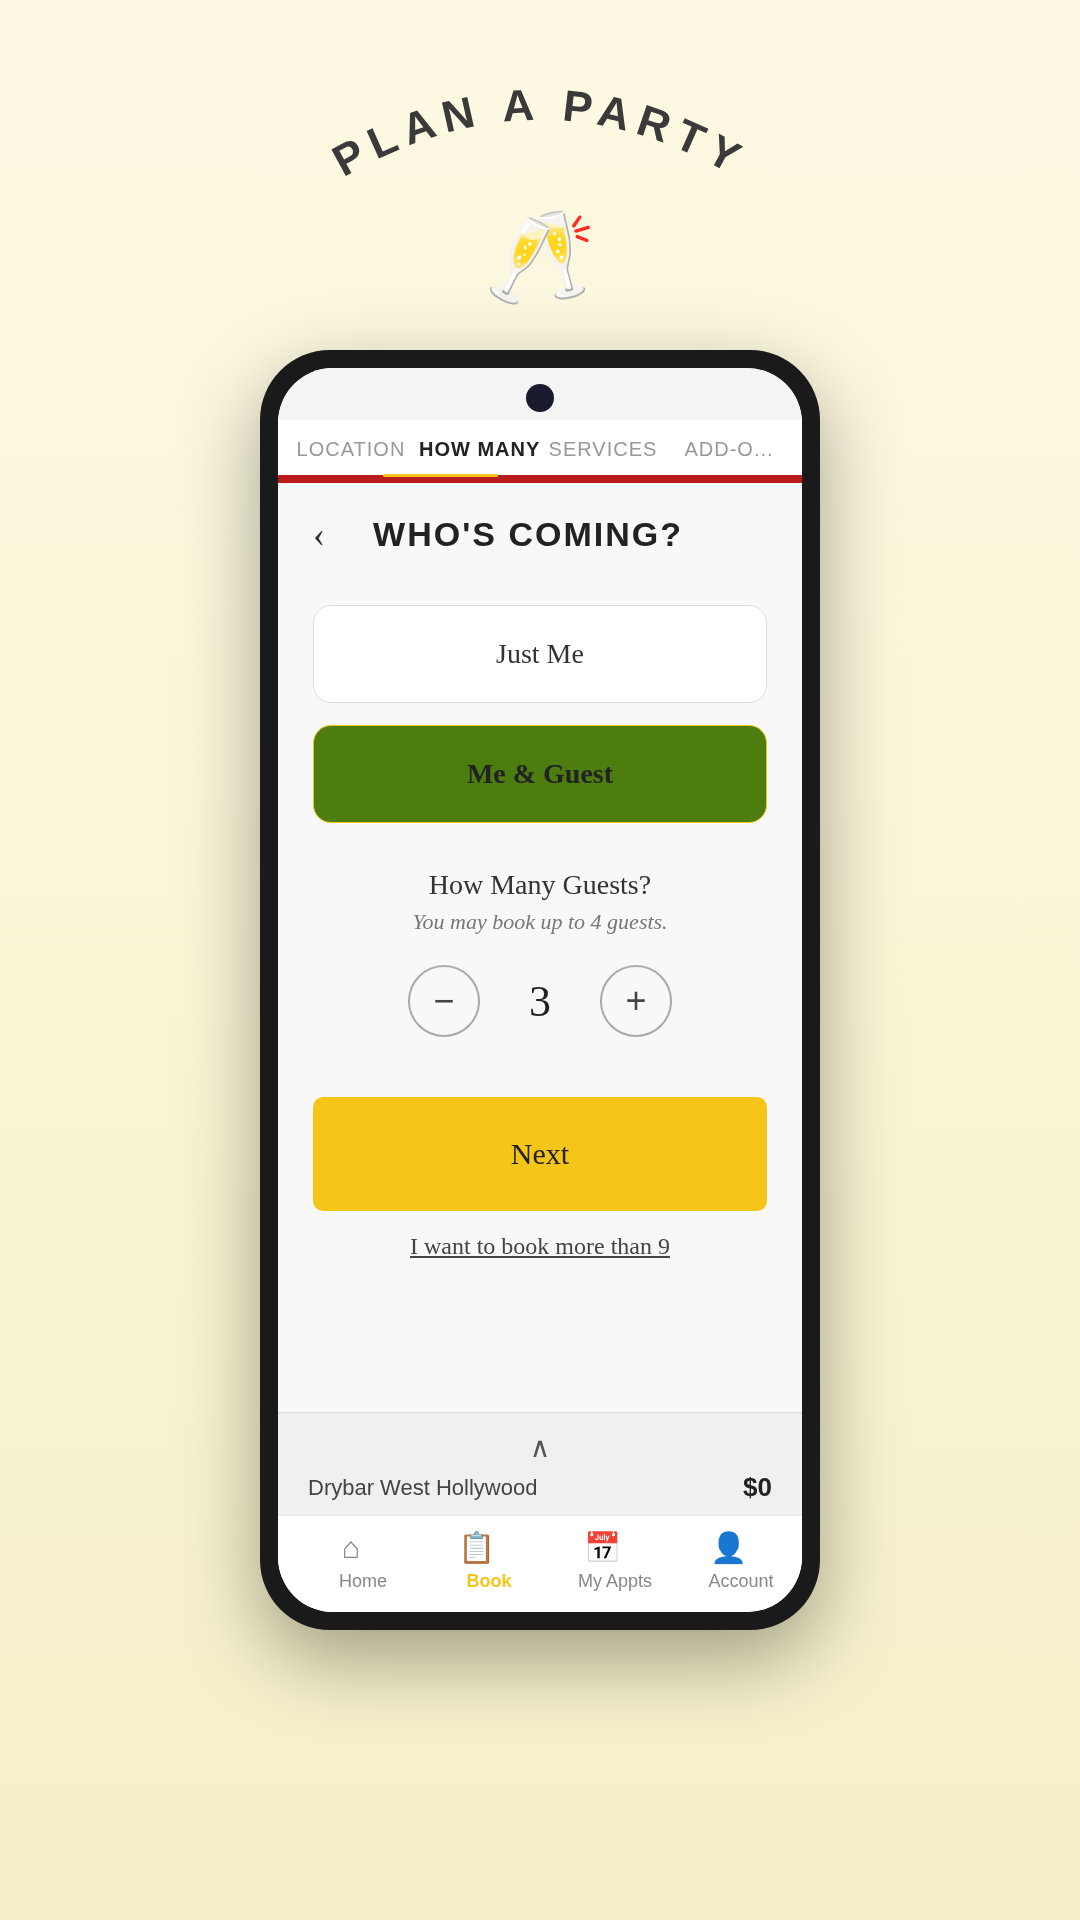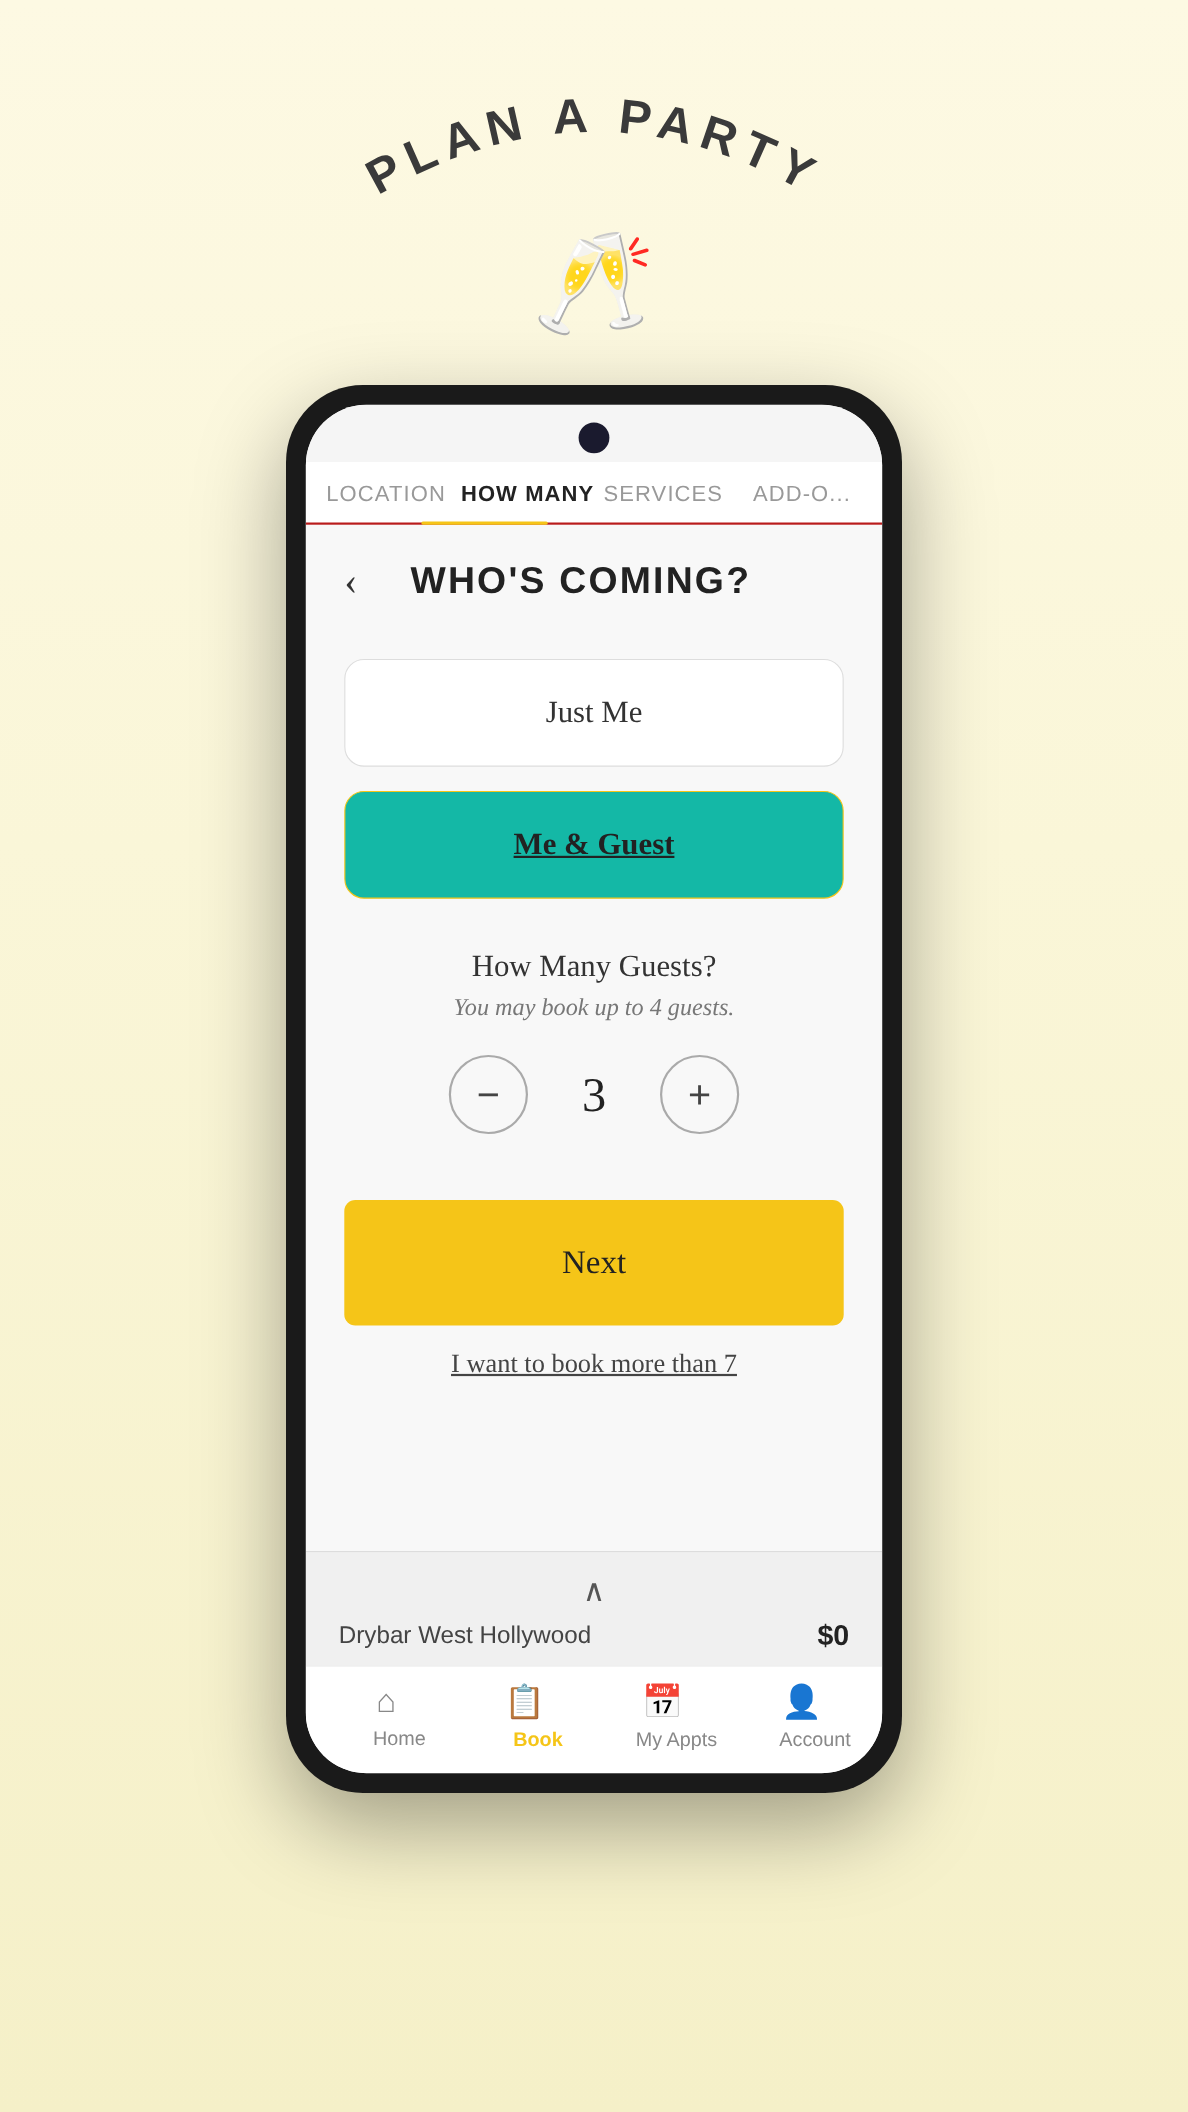--- a/index.html
+++ b/index.html
@@ -65,21 +65,21 @@
       background: #1a1a2e;
       border-radius: 50%;
     }
 
     
     .tabs-bar {
       background: #fff;
       display: flex;
       align-items: center;
       padding: 0 10px;
-      border-bottom: 2px solid #b91c1c;
+      border-bottom: 8px solid #b91c1c;
       position: relative;
     }
 
     .tab-item {
       flex: 1;
       text-align: center;
       padding: 18px 5px 14px;
       font-size: 20px;
       font-weight: 500;
       color: #999;
@@ -158,25 +158,24 @@
       margin-bottom: 22px;
       text-align: center;
     }
 
     .option-btn.unselected {
       background: #fff;
       color: #333;
     }
 
     .option-btn.selected {
-      background: #14b8a6;
+      background: #4d7c0f;
       color: #222;
       font-weight: 600;
       border-color: #f5c518;
-      text-decoration: underline;
     }
 
     
     .guests-section {
       margin-top: 24px;
       text-align: center;
       margin-bottom: 30px;
     }
 
     .guests-title {
@@ -393,21 +392,21 @@
             <button class="counter-btn">−</button>
             <div class="counter-value">3</div>
             <button class="counter-btn">+</button>
           </div>
         </div>
 
         
         <button class="next-btn">Next</button>
 
         
-        <div class="more-link">I want to book more than 7</div>
+        <div class="more-link">I want to book more than 9</div>
 
       </div>
 
       <div class="bottom-info-bar">
         <div class="chevron-up">∧</div>
         <div class="location-price-row">
           <div class="location-name">Drybar West Hollywood</div>
           <div class="price-tag">$0</div>
         </div>
       </div>

